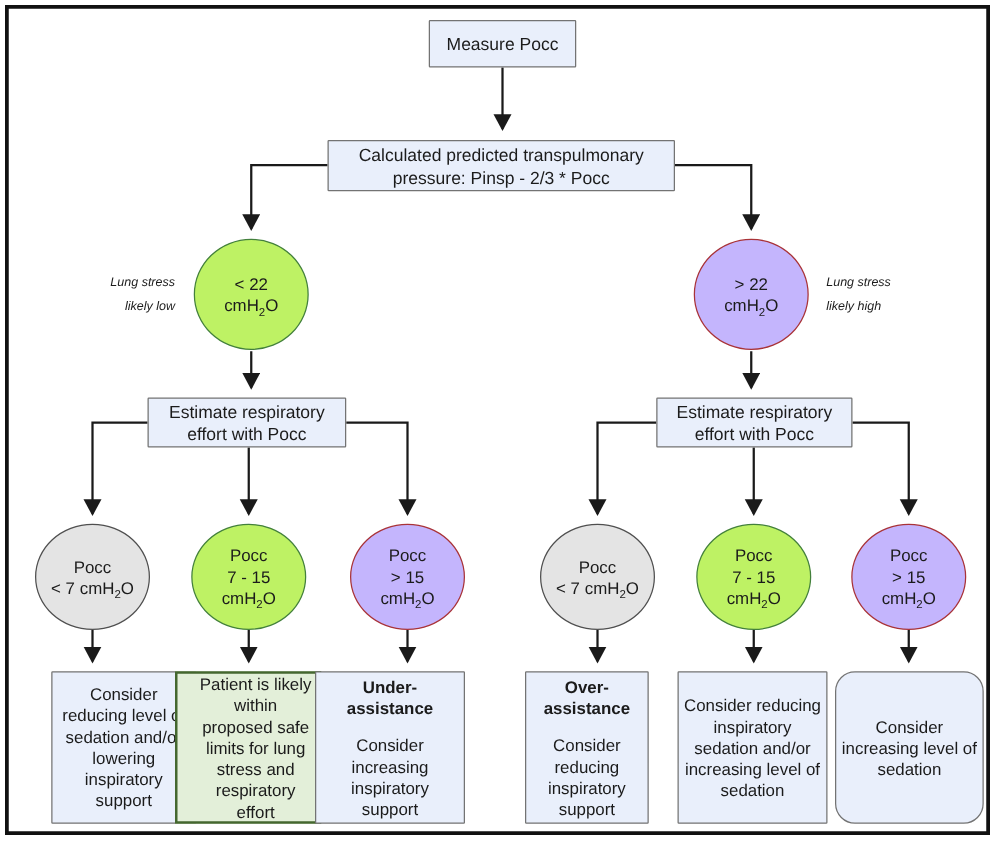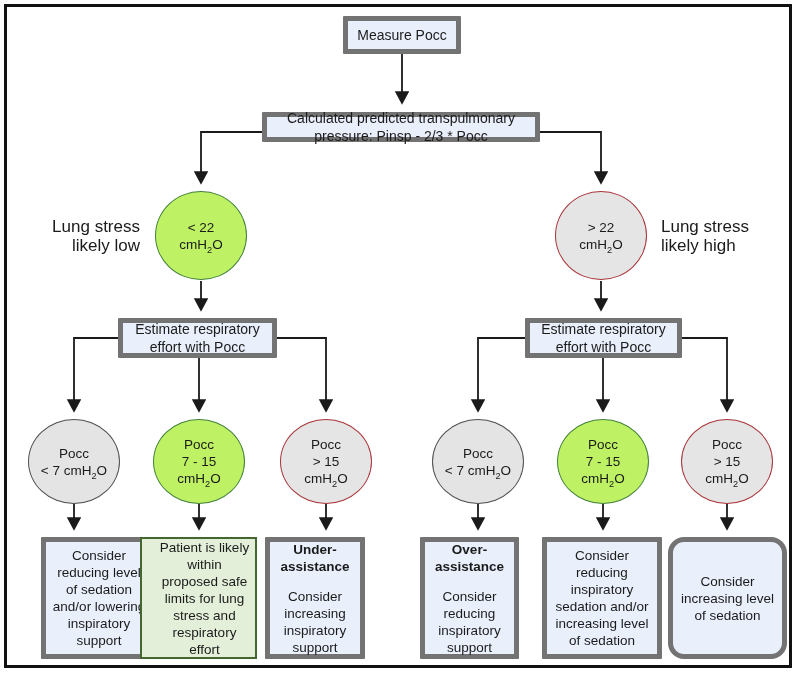--- a/index.html
+++ b/index.html
@@ -7,34 +7,34 @@
     position:relative; width:800px; height:677px; background:#ffffff;
     font-family:"Liberation Sans", sans-serif; color:#1b1b1b; overflow:hidden;
   }
   #frame {
     position:absolute; left:4px; top:4px; width:788px; height:664px;
     border:3px solid #111111; background:#ffffff; box-sizing:border-box;
   }
   #wires { position:absolute; left:0; top:0; width:800px; height:677px; pointer-events:none; }
 
   .node { position:absolute; box-sizing:border-box; display:flex; align-items:center; justify-content:center; text-align:center; }
-  .box-blue { background:#e9effb; border:5px solid #737373; border-radius:1px; }
+  .box-blue { background:#e9effb; border:1px solid #737373; border-radius:1px; }
   .proc { font-size:14px; line-height:18px; white-space:pre-line; }
 
   .circle { border-radius:50%; font-size:13.5px; line-height:17px; }
   .c-gray  { background:#e4e4e4; border:1.7px solid #4f4f4f; }
   .c-green { background:#bef264; border:1.7px solid #43803c; }
-  .c-red   { background:#e5e5e5; border:1.7px solid #a93338;align-items:center; }
+  .c-red   { background:#c4b5fd; border:1.7px solid #a93338;align-items:center; }
   .circle sub { font-size:0.68em; line-height:0; }
 
   .outcome { top:537px; height:122px; font-size:13.5px; line-height:17px; flex-direction:column; padding:4px; }
   .outcome .title { font-weight:bold; margin-bottom:13px; }
   .box-green { background:#e3efd9; border:2px solid #44672f;padding-left:16px; }
 
-  .side-label { position:absolute; font-size:17px; line-height:19px; white-space:pre-line; }
+  .side-label { position:absolute; font-style:italic; font-size:10px; line-height:19px; white-space:pre-line; }
   .lbl-left { text-align:right; }
   .lbl-right { text-align:left; }
 </style>
 </head>
 <body>
 
 <div id="canvas">
   <div id="frame"></div>
 
   <svg id="wires" viewBox="0 0 800 677">
@@ -59,21 +59,21 @@
       <path d="M199,504 V529" marker-end="url(#ah)"></path>
       <path d="M326,504 V529" marker-end="url(#ah)"></path>
       <path d="M478,504 V529" marker-end="url(#ah)"></path>
       <path d="M603,504 V529" marker-end="url(#ah)"></path>
       <path d="M727,504 V529" marker-end="url(#ah)"></path>
     </g>
   </svg>
 
   <div class="node box-blue proc" style="left:343px; top:16px; width:118px; height:38px;">Measure Pocc</div>
 
-  <div class="node box-blue proc" style="left:262px; top:112px; width:278px; height:30px;">Calculated predicted transpulmonary
+  <div class="node box-blue proc" style="left:262px; top:112px; width:278px; height:41px;">Calculated predicted transpulmonary
 pressure: Pinsp - 2/3 * Pocc</div>
 
   <div class="side-label lbl-left" style="left:40px; top:217px; width:100px;">Lung stress
 likely low</div>
   <div class="side-label lbl-right" style="left:661px; top:217px; width:110px;">Lung stress
 likely high</div>
 
   <div class="node circle c-green" style="left:155px; top:191px; width:92px; height:89px;">
     <div>
       <div>&lt; 22</div>
@@ -135,21 +135,21 @@
   </div>
 
   <div class="node outcome box-blue" style="left:17px; width:116px;margin-left:24px;">
     <div>Consider reducing level of sedation and/or lowering inspiratory support</div>
   </div>
 
   <div class="node outcome box-green" style="left:140px; width:117px;">
     <div>Patient is likely within proposed safe limits for lung stress and respiratory effort</div>
   </div>
 
-  <div class="node outcome box-blue" style="left:265px; width:100px;">
+  <div class="node outcome box-blue" style="left:252px; width:120px;">
     <div class="title">Under-assistance</div>
     <div>Consider increasing inspiratory support</div>
   </div>
 
   <div class="node outcome box-blue" style="left:420px; width:99px;">
     <div class="title">Over-assistance</div>
     <div>Consider reducing inspiratory support</div>
   </div>
 
   <div class="node outcome box-blue" style="left:542px; width:120px;">

